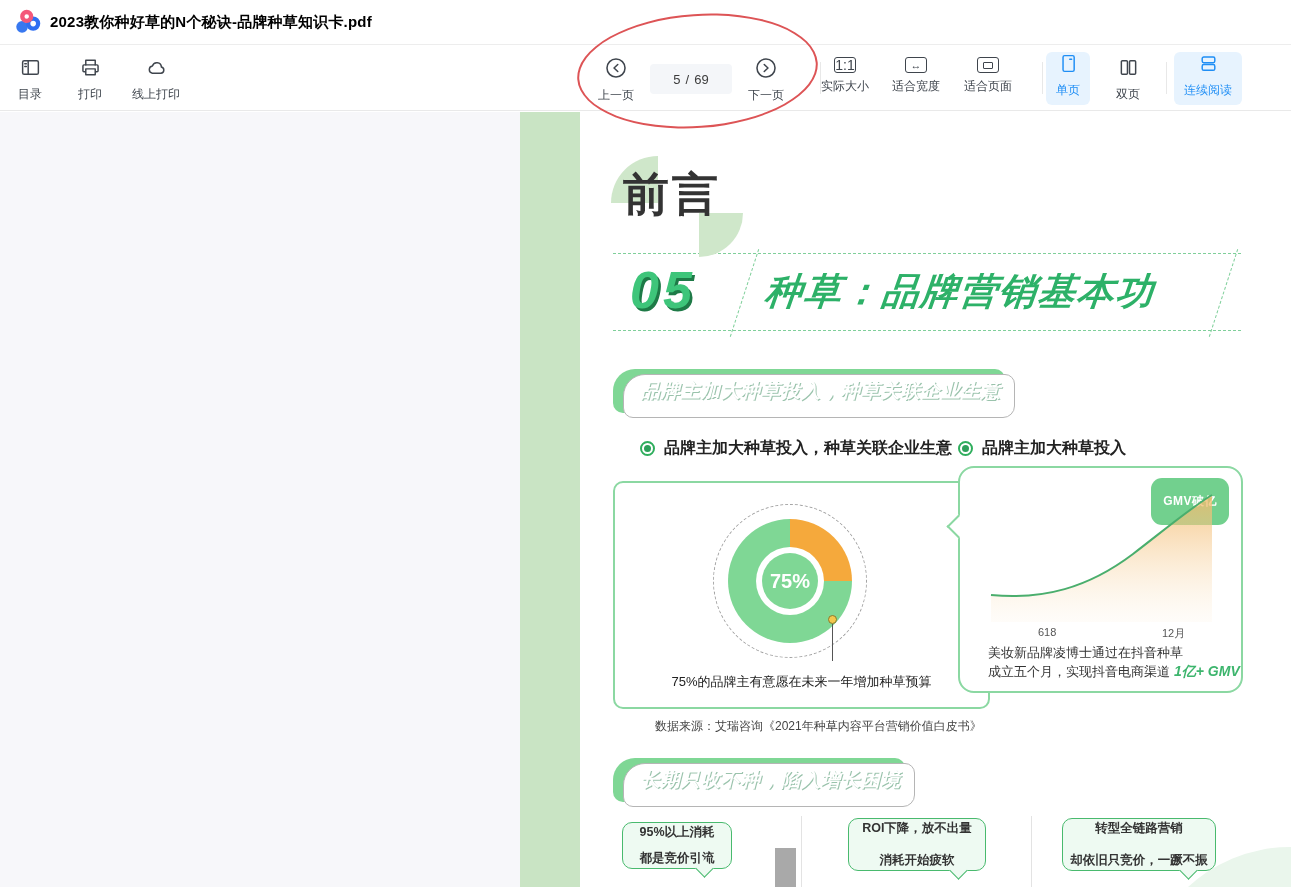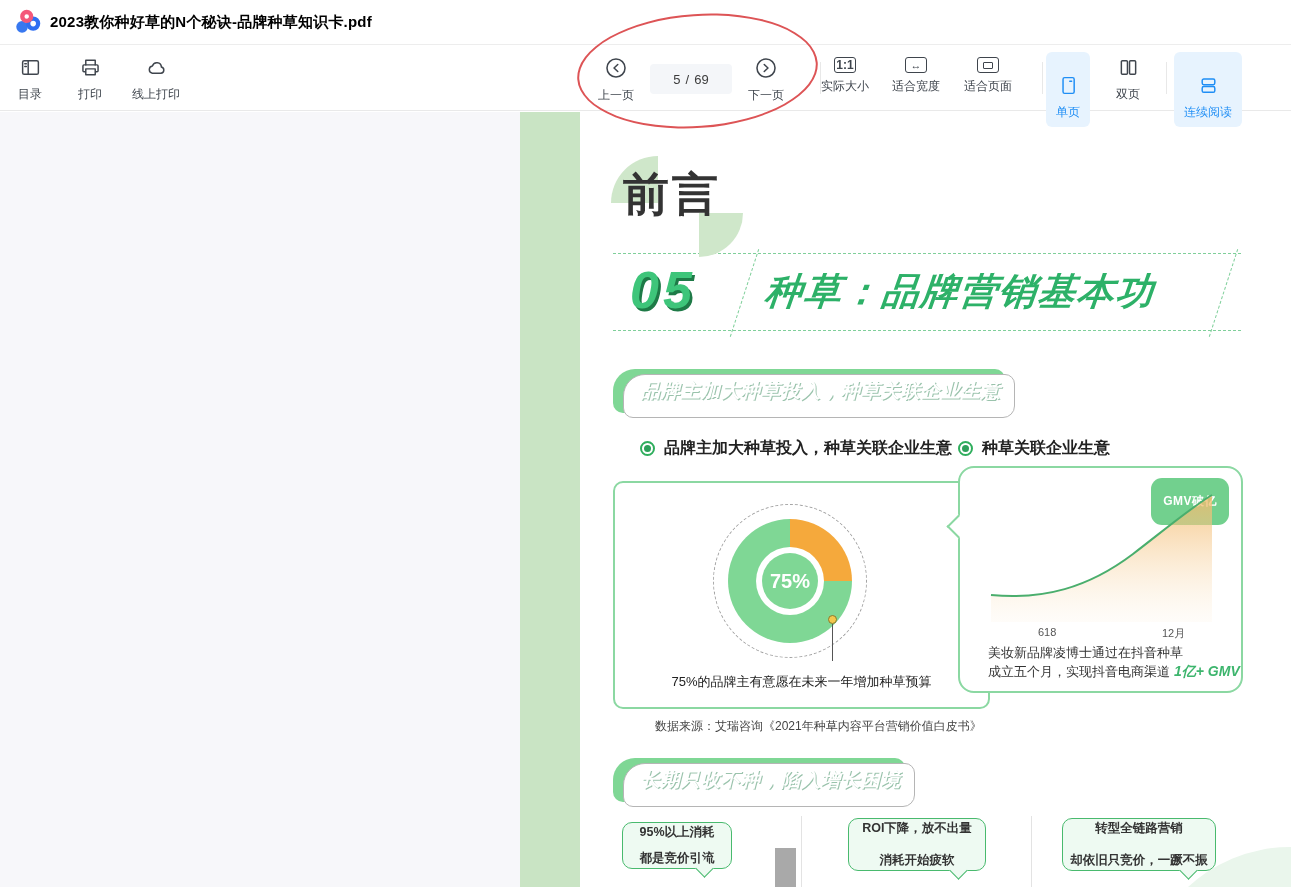--- a/index.html
+++ b/index.html
@@ -11,27 +11,27 @@
     border-bottom:1px solid #ededed; display:flex; align-items:center; padding-left:14px; z-index:6; }
   .logo { width:28px; height:28px; flex:0 0 auto; }
   .file-title { margin-left:8px; font-size:15px; font-weight:700; color:#000000; letter-spacing:.2px; }
 
   
   .toolbar { position:absolute; top:45px; left:0; right:0; height:66px; background:#fff;
     border-bottom:1px solid #e9e9e9; z-index:5; }
   .tbtn { position:absolute; top:12px; transform:translateX(-50%); display:flex; flex-direction:column;
     align-items:center; gap:5px; font-size:12px; color:#3f454d; white-space:nowrap; cursor:default; }
   .tbtn svg { stroke:currentColor; fill:none; stroke-width:1.4; stroke-linecap:round; stroke-linejoin:round; }
-  .tbtn.active { top:7px; padding:23px 10px 6px; border-radius:6px; background:#e7f3fe; color:#1f8ef5; }
+  .tbtn.active { top:7px; padding:1px 10px 6px; border-radius:6px; background:#e7f3fe; color:#1f8ef5; }
   .tsep { position:absolute; top:17px; width:1px; height:32px; background:#e8e8e8; }
   .pagebox { position:absolute; left:650px; top:19px; width:82px; height:30px; background:#f4f6f9;
     border-radius:4px; display:flex; align-items:center; justify-content:center; gap:5px;
     font-size:13px; color:#3c3c3c; }
   .boxicon { width:22px; height:16px; border:1.5px solid currentColor; border-radius:3px;
-    display:flex; align-items:center; justify-content:center; font-size:12px; font-weight:700; }
+    display:flex; align-items:center; justify-content:center; font-size:14px; font-weight:400; }
   .boxicon .inner { width:10px; height:7px; border:1.5px solid currentColor; border-radius:1px; }
   .boxicon.arrows { font-size:11px; font-weight:400; }
 
   
   .red-ellipse { position:absolute; left:577px; top:14px; width:241px; height:114px;
     border:2px solid #dd5456; border-radius:50%; transform:rotate(-4deg); z-index:10; pointer-events:none; }
 
   
   .main { position:absolute; top:112px; left:0; right:0; bottom:0; background:#f7f7fa; overflow:hidden; }
   .stripe { position:absolute; left:520px; top:0; width:60px; height:100%; background:#c9e4c4; }
@@ -268,21 +268,21 @@
     <div class="bullet" style="left:640px; top:326px;">
       <span class="ring">
           <i></i>
         </span>
       <span>品牌主加大种草投入，种草关联企业生意</span>
     </div>
     <div class="bullet" style="left:958px; top:326px;">
       <span class="ring">
           <i></i>
         </span>
-      <span>种草关联企业生意</span>
+      <span>品牌主加大种草投入</span>
     </div>
 
     <div class="donut-card">
       <div class="dash-circle"></div>
       <div class="donut">
         <div class="donut-center">75%</div>
       </div>
       <div class="marker-dot"></div>
       <div class="marker-line"></div>
       <div class="donut-caption">75%的品牌主有意愿在未来一年增加种草预算</div>

